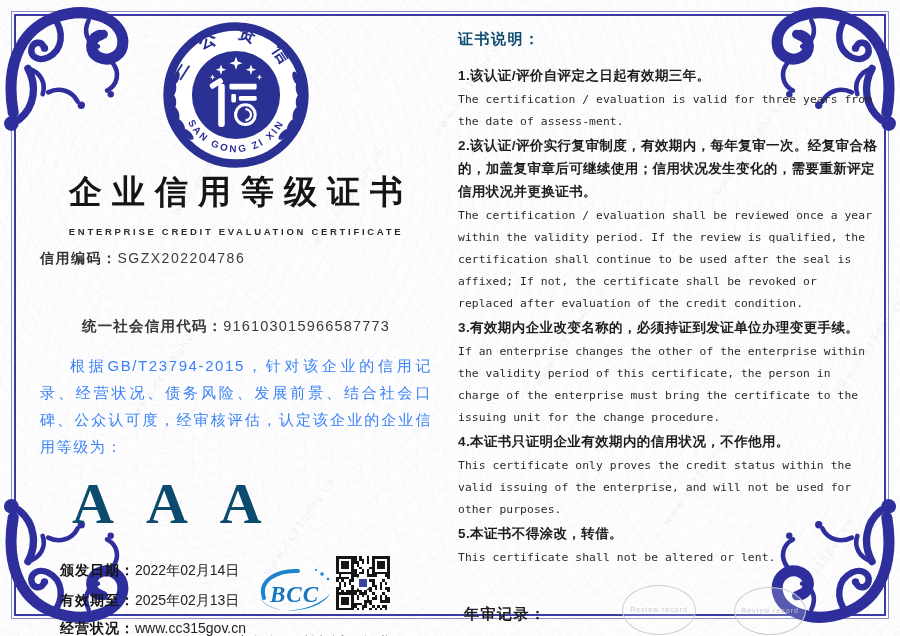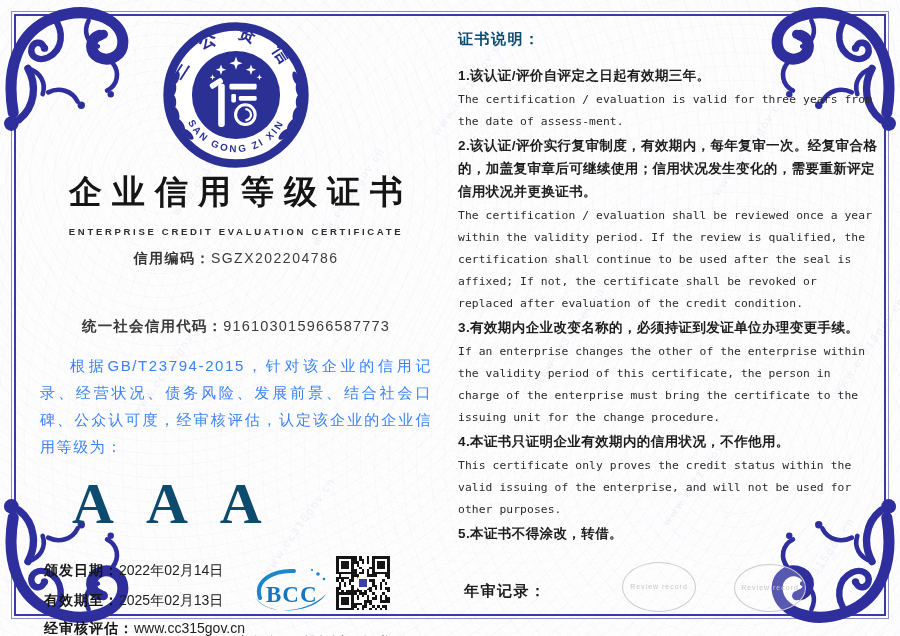--- a/index.html
+++ b/index.html
@@ -26,34 +26,34 @@
   .corner.bl{left:4px;bottom:10px;transform:scaleY(-1);}
   .corner.br{right:4px;bottom:10px;transform:scale(-1,-1);}
 
   
   .left-col{position:absolute;left:40px;top:20px;width:392px;}
   .logo{display:block;margin:0 auto;width:150px;height:150px;}
   .title{margin:4px 0 16px;text-align:center;font-family:"Liberation Serif",serif;
     font-size:33px;font-weight:900;color:#151515;letter-spacing:10px;text-indent:10px;line-height:1.1;}
   .subtitle{margin-top:16px;text-align:center;font-size:9.5px;font-weight:700;
     color:#2c2c2c;letter-spacing:2.7px;}
-  .credit-line{margin-top:13px;text-align:center;font-size:14px;color:#3c3c3c;letter-spacing:1.5px;}
+  .credit-line{margin-top:13px;text-align:left;font-size:14px;color:#3c3c3c;letter-spacing:1.5px;}
   .credit-line .lab{font-weight:700;color:#333;}
   .uscc-line{margin-top:49px;text-align:center;font-size:14.5px;color:#3a3a3a;letter-spacing:1.2px;}
   .uscc-line .lab{font-weight:700;}
   .paragraph{margin-top:16px;font-size:15px;line-height:1.8;color:#3b82f6;
     letter-spacing:1.6px;text-align:justify;text-indent:2em;}
   .grade{margin-top:14px;text-align:left;font-family:"Liberation Serif",serif;
     font-size:58px;font-weight:900;color:#0c4a6e;letter-spacing:32px;text-indent:32px;line-height:1;}
   .bottom-left{position:relative;margin-top:23px;height:110px;font-size:14px;}
-  .date-row{position:absolute;left:4px;white-space:nowrap;}
+  .date-row{position:absolute;left:20px;white-space:nowrap;}
   .date-row .lab{font-weight:700;color:#141414;letter-spacing:1px;}
   .date-row .val{color:#222;}
   .r1{top:6px;} .r2{top:36px;} .r3{top:64px;} .r4{top:88px;left:82px;}
-  .bcc-block{position:absolute;left:196px;top:10px;width:110px;text-align:center;}
+  .bcc-block{position:absolute;left:212px;top:10px;width:110px;text-align:left;font-style:italic;}
   .bcc-caption{position:absolute;left:186px;top:78px;width:130px;text-align:center;
     font-size:12.5px;font-weight:700;color:#2b2b2b;letter-spacing:1px;}
   .qr-block{position:absolute;left:296px;top:0px;width:56px;height:56px;}
   .qr-grid{position:relative;width:54px;height:54px;display:grid;
     grid-template-columns:repeat(21,1fr);grid-template-rows:repeat(21,1fr);background:#fff;}
   .qr-grid .d{background:#151515;}
   .qr-center{position:absolute;left:21px;top:21px;width:12px;height:12px;
     background:#3b43a0;border:2px solid #fff;box-sizing:border-box;border-radius:2px;}
   .qr-caption{position:absolute;left:296px;top:78px;width:56px;text-align:center;
     font-size:12.5px;font-weight:700;color:#2b2b2b;letter-spacing:1px;}
@@ -237,21 +237,21 @@
     <div class="grade">AAA</div>
 
     <div class="bottom-left">
       <div class="date-row r1">
         <span class="lab">颁发日期：</span><span class="val">2022年02月14日</span>
       </div>
       <div class="date-row r2">
         <span class="lab">有效期至：</span><span class="val">2025年02月13日</span>
       </div>
       <div class="date-row r3">
-        <span class="lab">经审核评估：</span><span class="val">www.cc315gov.cn</span>
+        <span class="lab">经营状况：</span><span class="val">www.cc315gov.cn</span>
       </div>
       <div class="date-row r4">
         <span class="val">www.creditbidding.org.cn</span>
       </div>
 
       <div class="bcc-block">
         <svg width="86" height="56" viewBox="0 0 86 56">
           <path d="M12,32 C6,14 26,4 46,5" fill="none" stroke="#1b86cc" stroke-width="4" stroke-linecap="round"></path>
           <text x="18" y="36" font-family="Liberation Serif, serif" font-size="23" font-weight="bold" fill="#1576bf" letter-spacing="1">BCC</text>
           <path d="M8,32 C16,48 56,50 78,28 C68,46 22,52 8,32 Z" fill="#1b86cc"></path>
@@ -718,20 +718,21 @@
     <div class="instr-items">
       <div class="item-zh">1.该认证/评价自评定之日起有效期三年。</div>
       <div class="item-en">The certification / evaluation is valid for three years from the date of assess-ment.</div>
       <div class="item-zh">2.该认证/评价实行复审制度，有效期内，每年复审一次。经复审合格的，加盖复审章后可继续使用；信用状况发生变化的，需要重新评定信用状况并更换证书。</div>
       <div class="item-en">The certification / evaluation shall be reviewed once a year within the validity period. If the review is qualified, the certification shall continue to be used after the seal is affixed; If not, the certificate shall be revoked or replaced after evaluation of the credit condition.</div>
       <div class="item-zh">3.有效期内企业改变名称的，必须持证到发证单位办理变更手续。</div>
       <div class="item-en">If an enterprise changes the other of the enterprise within the validity period of this certificate, the person in charge of the enterprise must bring the certificate to the issuing unit for the change procedure.</div>
       <div class="item-zh">4.本证书只证明企业有效期内的信用状况，不作他用。</div>
       <div class="item-en">This certificate only proves the credit status within the valid issuing of the enterprise, and will not be used for other purposes.</div>
       <div class="item-zh">5.本证书不得涂改，转借。</div>
+      <div class="item-en">This certificate shall not be altered or lent.</div>
     </div>
 
     <div class="review-row">
       <span class="review-label">年审记录：</span>
       <div class="seal-ellipse e1">
         <span>Review record</span>
       </div>
       <div class="seal-ellipse e2">
         <span>Review record</span>
       </div>

